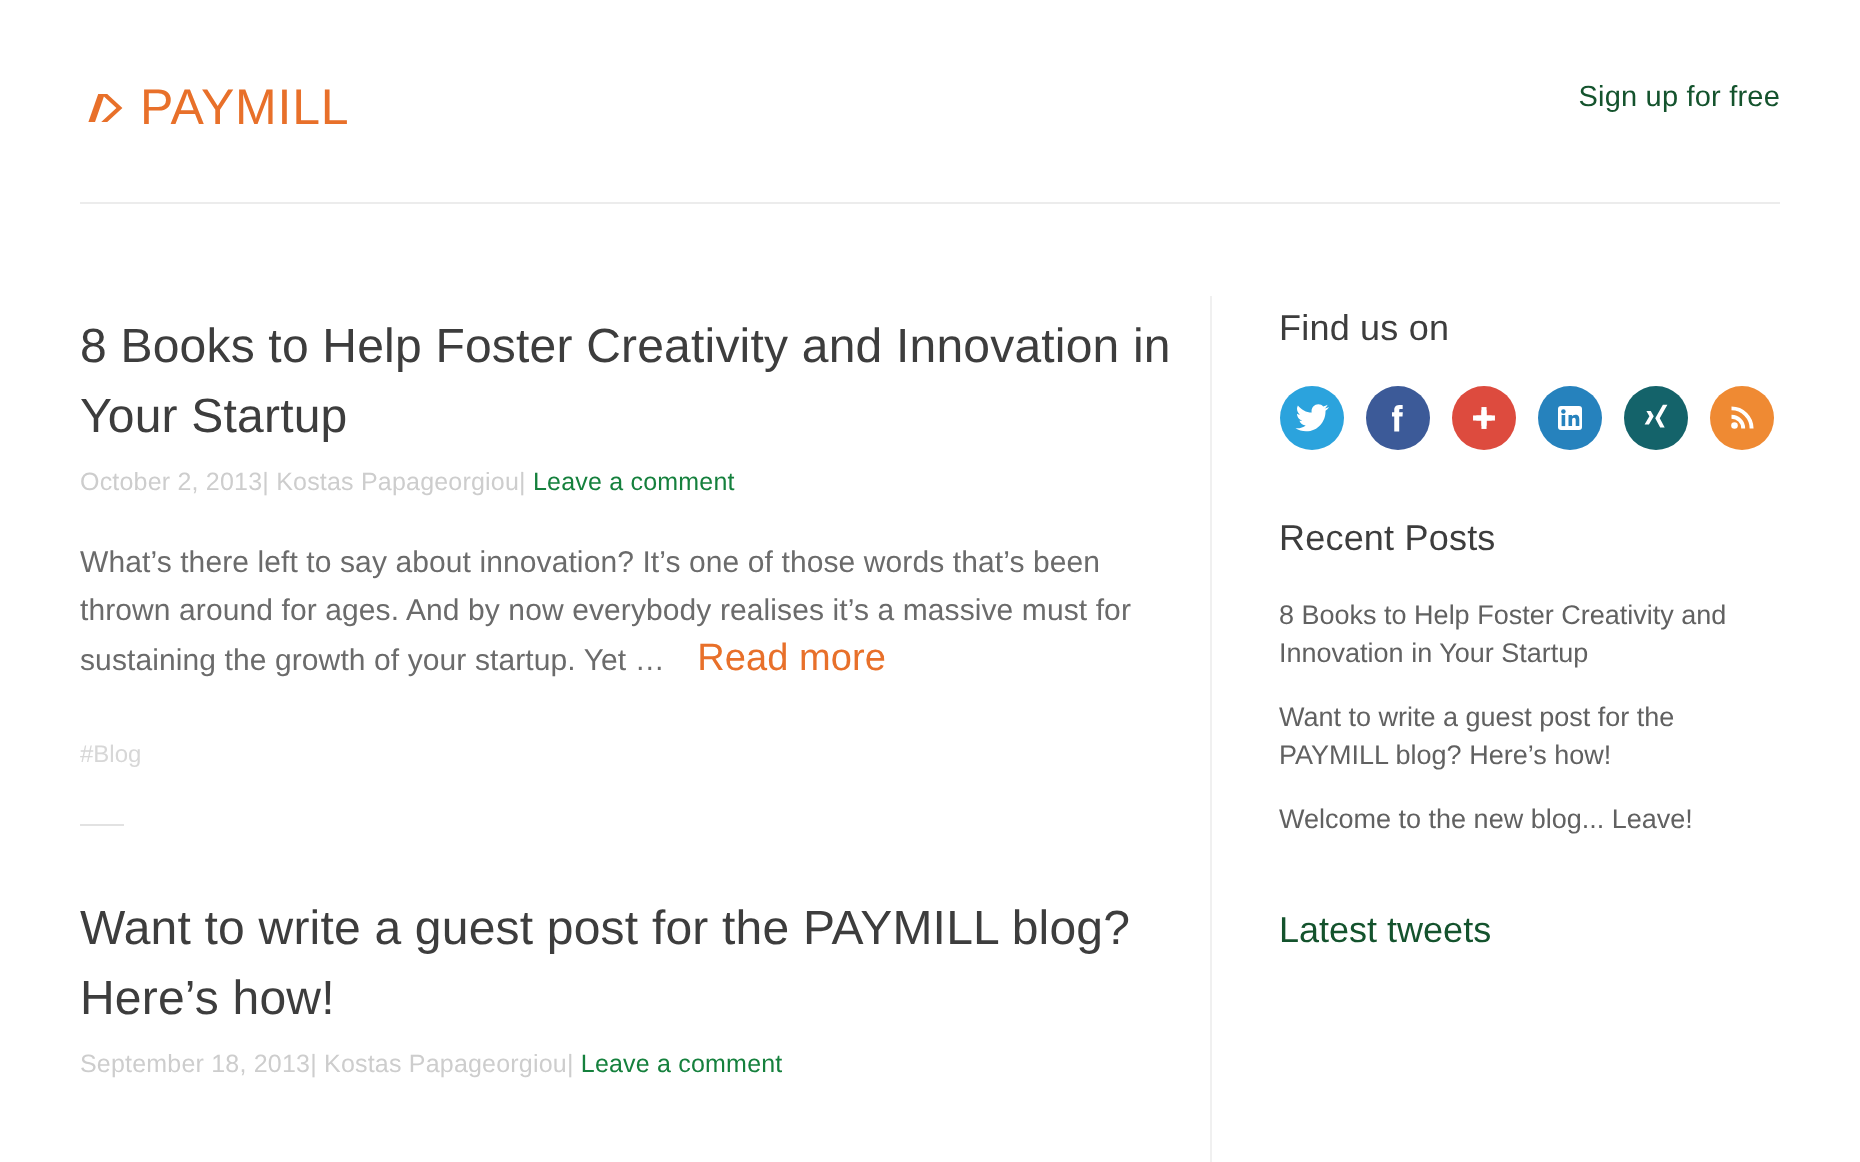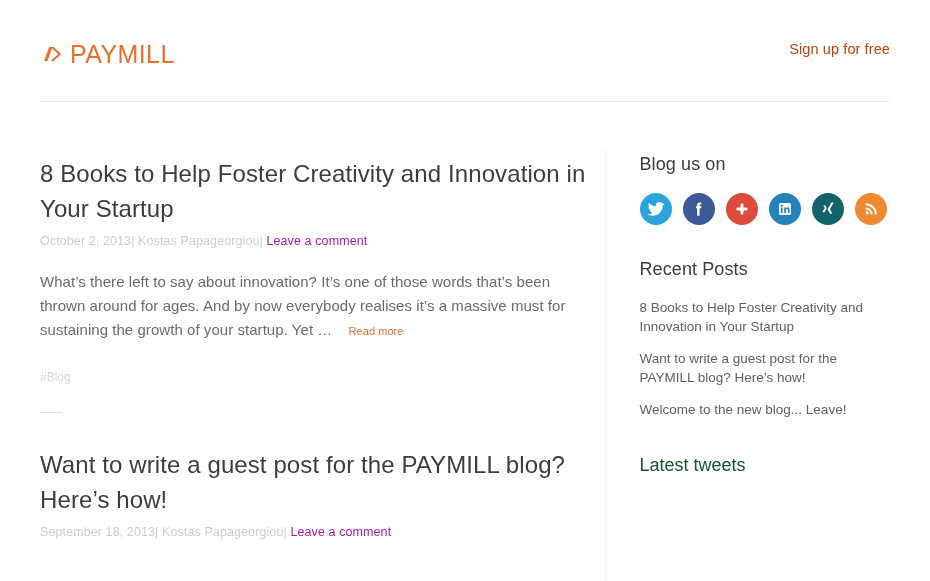--- a/index.html
+++ b/index.html
@@ -50,21 +50,21 @@
     letter-spacing: 0.4px;
     font-weight: 400;
     color: #e8702a;
     line-height: 1;
   }
   .signup-link {
     position: absolute;
     right: 40px;
     top: 41px;
     font-size: 14.5px;
-    color: #c2410c;
+    color: #14532d;
     text-decoration: none;
     letter-spacing: 0.1px;
   }
   .header-rule {
     position: absolute;
     left: 40px;
     top: 101px;
     width: 850px;
     height: 1px;
     background: #ececec;
@@ -111,34 +111,34 @@
     text-decoration: none;
   }
   .post-meta {
     margin: 0 0 20px 0;
     font-size: 12.5px;
     line-height: 18px;
     color: #cdcdcd;
     letter-spacing: 0.1px;
   }
   .post-meta a {
-    color: #a21caf;
+    color: #15803d;
     text-decoration: none;
   }
   .post-excerpt {
     margin: 0;
     font-size: 15px;
     line-height: 24px;
     color: #6b6b6b;
     letter-spacing: 0.05px;
   }
   .read-more {
     color: #e8702a;
     text-decoration: none;
-    font-size: 11px;
+    font-size: 19px;
     padding-left: 12px;
   }
   .post-tags {
     margin-top: 27px;
     font-size: 12px;
     color: #d7d7d7;
   }
   .post-tags a { color: #d7d7d7; text-decoration: none; }
   .post-sep {
     width: 22px;
@@ -239,21 +239,21 @@
         </h2>
         <div class="post-meta">
           <span>September 18, 2013</span><span>|</span> <span>Kostas Papageorgiou</span><span>|</span> <a href="#">Leave a comment</a>
         </div>
       </article>
 
     </div>
 
     <div class="sidebar">
 
-      <h3 class="side-heading">Blog us on</h3>
+      <h3 class="side-heading">Find us on</h3>
 
       <div class="social-row">
         <a class="social-icon" href="#" style="background:#2ba3dd">
           <svg width="18" height="18" viewBox="0 0 24 24" aria-hidden="true">
               <path fill="#ffffff" d="M23 4.9c-.8.4-1.7.6-2.6.8 1-.6 1.7-1.5 2-2.5-.9.5-1.9.9-2.9 1.1-.8-.9-2-1.5-3.3-1.5-2.5 0-4.5 2-4.5 4.6 0 .4 0 .7.1 1C8.1 8.2 4.8 6.4 2.6 3.6c-.4.7-.6 1.5-.6 2.3 0 1.6.8 3 2 3.8-.7 0-1.4-.2-2-.6v.1c0 2.2 1.6 4.1 3.6 4.5-.4.1-.8.2-1.2.2-.3 0-.6 0-.8-.1.6 1.8 2.2 3.1 4.2 3.2-1.5 1.2-3.5 1.9-5.6 1.9H1c2 1.3 4.4 2 7 2 8.4 0 13-7 13-13.1v-.6c.9-.6 1.7-1.4 2.3-2.3z"></path>
             </svg>
         </a>
         <a class="social-icon" href="#" style="background:#3c5a98">
           <svg width="18" height="18" viewBox="0 0 24 24" aria-hidden="true">
               <path fill="#ffffff" d="M15.2 8.2h-2.4V6.7c0-.6.4-.7.6-.7h1.7V3.3h-2.4c-2.6 0-3.2 2-3.2 3.2v1.7H8v2.8h1.5V21h3.3v-10h2.2l.2-2.8z"></path>

